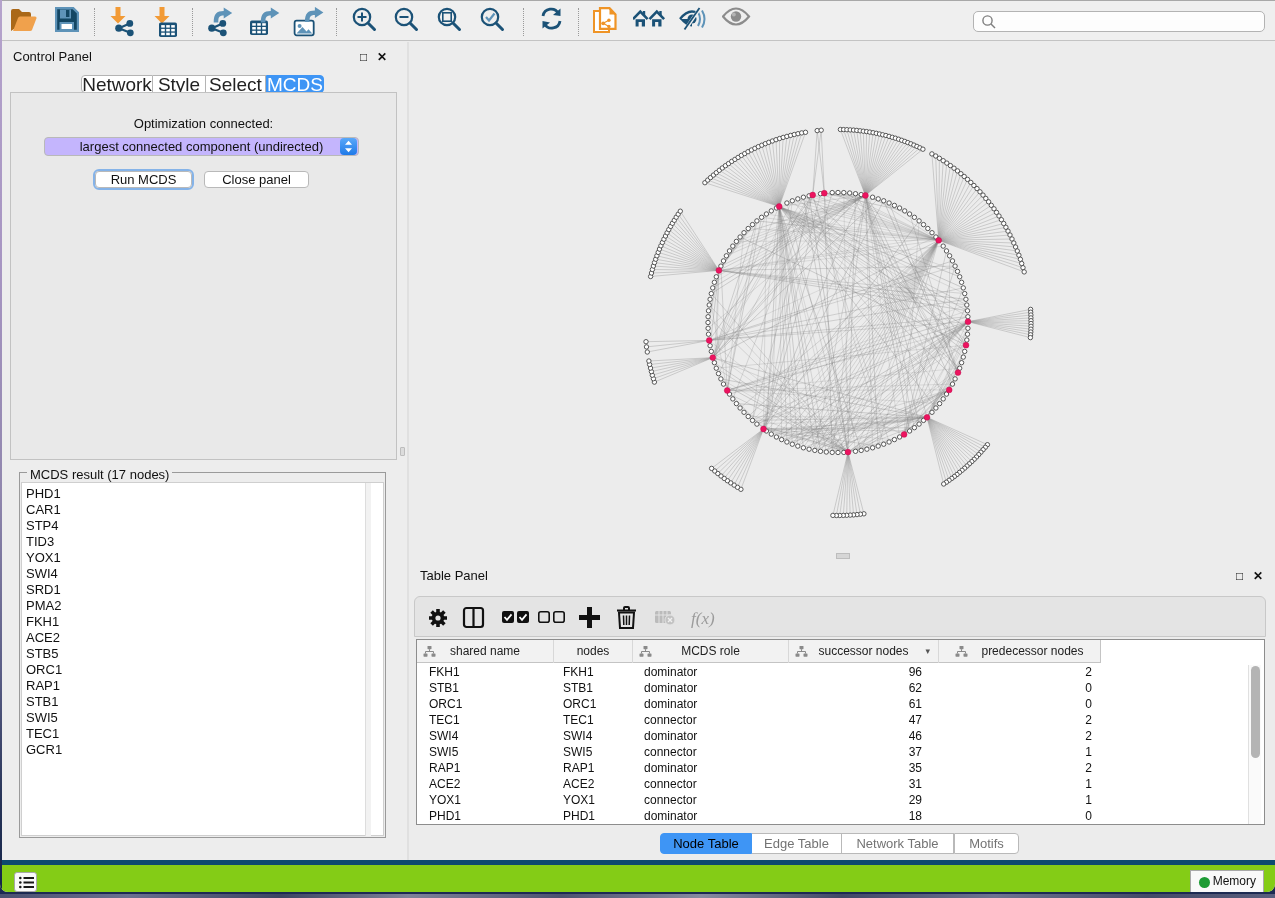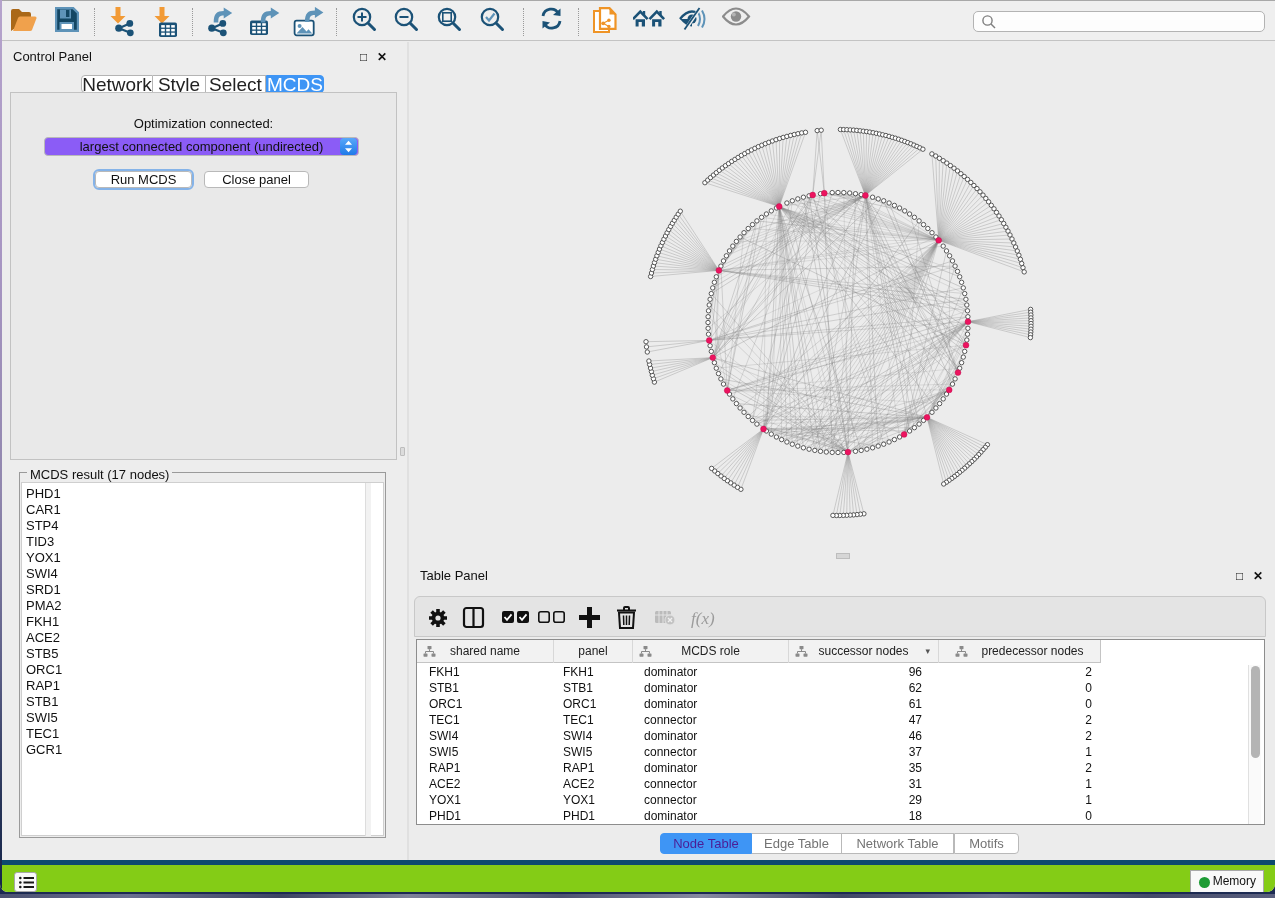--- a/index.html
+++ b/index.html
@@ -12,21 +12,21 @@
 #search{position:absolute;left:973px;top:10px;width:292px;height:21px;border:1px solid #b3b3b3;border-radius:5px;background:#fdfdfd}
 
 #cpanel{position:absolute;left:0;top:42px;width:407px;height:818px;background:#ededed}
 #cp-title{position:absolute;left:13px;top:49px;font-size:13px;color:#111}
 .winbtn{position:absolute;top:50px;font-size:12px;color:#111}
 #tabs{position:absolute;left:81px;top:75px;height:18px}
 .tab{position:absolute;top:0;height:18px;background:#fff;border:1px solid #b4b4b4;font-size:19px;color:#222;text-align:center;line-height:17px}
 .tab.sel{background:#3e95f5;border-color:#3e95f5;color:#fff}
 #cbox{position:absolute;left:10px;top:92px;width:387px;height:368px;background:#e9e9e9;border:1px solid #c2c2c2}
 #optlab{position:absolute;left:0;top:23px;width:100%;text-align:center;font-size:13px;color:#111}
-#combo{position:absolute;left:33px;top:44px;width:315px;height:19px;background:#8b5cf6;border:1px solid #b9b9b9;border-radius:4px;font-size:13px;color:#111;text-align:center;line-height:18px}
+#combo{position:absolute;left:33px;top:44px;width:315px;height:19px;background:#c4b5fd;border:1px solid #b9b9b9;border-radius:4px;font-size:13px;color:#111;text-align:center;line-height:18px}
 #spin{position:absolute;right:1px;top:0px;width:17px;height:17px;border-radius:4px;background:linear-gradient(#59a8f9,#1f7ae8);color:#fff}
 .btn{position:absolute;top:78px;height:17px;background:#fff;border:1px solid #b9b9b9;border-radius:4px;font-size:13px;color:#111;text-align:center;line-height:16px}
 #runbtn{left:84px;width:97px;outline:2px solid #85b3e8;outline-offset:0px}
 #closebtn{left:193px;width:105px}
 #mgroup{position:absolute;left:19px;top:472px;width:367px;height:366px;border:1px solid #9a9a9a}
 #mglab{position:absolute;left:7px;top:-6px;background:#ededed;padding:0 3px;font-size:13px;color:#111}
 #mlist{position:absolute;left:1px;top:9px;width:363px;height:354px;background:#fff;border:1px solid #cfcfcf;font-size:13px;color:#111;line-height:16px;padding:3px 0 0 4px}
 #mscroll{position:absolute;right:14px;top:10px;width:6px;height:353px;background:#f2f2f2;border-left:1px solid #ddd}
 
 #netframe{position:absolute;left:409px;top:44px;width:866px;height:515px;background:#fff;border:1px solid #9f9f9f;border-right:none}
@@ -43,21 +43,21 @@
 #thead{position:absolute;left:0;top:0;width:684px;height:23px;background:#f2f2f2;border-bottom:1px solid #c4c4c4;border-right:1px solid #c4c4c4}
 .hcol{position:absolute;top:0;height:23px;font-size:12px;color:#222;text-align:center;line-height:23px;border-right:1px solid #d8d8d8}
 .hicon{display:block;width:13px;height:13px}
 .trow{position:absolute;left:0;width:684px;height:16px;font-size:12px;color:#111}
 .c1{position:absolute;left:12px;top:1px}.c2{position:absolute;left:146px;top:1px}.c3{position:absolute;left:227px;top:1px}
 .c4{position:absolute;left:420px;top:1px;width:85px;text-align:right}.c5{position:absolute;left:590px;top:1px;width:85px;text-align:right}
 #tscroll{position:absolute;right:3px;top:25px;width:13px;height:159px;background:#fafafa;border-left:1px solid #e0e0e0}
 #tthumb{position:absolute;left:2px;top:1px;width:9px;height:92px;background:#b4b4b4;border-radius:5px}
 #ttabs{position:absolute;left:251px;top:273px;height:21px;font-size:13px}
 .btab{position:absolute;top:0;height:21px;background:#fff;border:1px solid #b9b9b9;color:#737373;text-align:center;line-height:20px}
-.btab.sel{background:#3e95f5;border-color:#3e95f5;color:#4c1d95}
+.btab.sel{background:#3e95f5;border-color:#3e95f5;color:#000000}
 
 #status{position:absolute;left:0;top:860px;width:1275px;height:32px;background:#84cc16;border-top:5px solid #0c4a6e}
 #listbtn{position:absolute;left:14px;top:7px;width:23px;height:20px;background:#fbfbfb;border:1px solid #a9a9a9;border-radius:3px}
 #membtn{position:absolute;left:1190px;top:5px;width:74px;height:23px;background:#f9f9f9;border:1px solid #a9a9a9;font-size:12px;color:#111;line-height:21px;text-align:right;padding-right:7px}
 #memdot{position:absolute;left:8px;top:6px;width:11px;height:11px;border-radius:50%;background:#1d9b34}
 #desktop{position:absolute;left:0;top:892px;width:1275px;height:6px;background:linear-gradient(180deg,#1c2a52 0,#1c2a52 2px,rgba(0,0,0,0) 2px),linear-gradient(90deg,#4a5070 0%,#6a7090 10%,#3c4462 22%,#7e8299 32%,#4c5270 44%,#878aa0 55%,#404866 66%,#6d7290 78%,#434a68 90%,#5a5f7e 100%)}
 </style></head><body>
 <div id="win">
 <div id="toolbar">
 <svg class="ticon" style="left:9px" width="29" height="27" viewBox="0 0 29 27">
@@ -1064,21 +1064,21 @@
           <div class="hcol" style="left:0;width:137px"><span style="position:absolute;left:6px;top:5px;width:13px;height:13px">
               <svg class="hicon" viewBox="0 0 13 13">
                 <g fill="#8a8a8a">
                   <rect x="4.5" y="1" width="4" height="3.2" rx="0.6"></rect>
                   <rect x="0.5" y="8.5" width="4" height="3.2" rx="0.6"></rect>
                   <rect x="8.5" y="8.5" width="4" height="3.2" rx="0.6"></rect>
                   <path d="M6.5 4.2 L6.5 6.5 M2.5 8.5 L2.5 6.5 L10.5 6.5 L10.5 8.5" stroke="#8a8a8a" stroke-width="1" fill="none"></path>
                 </g>
               </svg>
             </span>shared name</div>
-          <div class="hcol" style="left:137px;width:79px">panel</div>
+          <div class="hcol" style="left:137px;width:79px">nodes</div>
           <div class="hcol" style="left:216px;width:156px"><span style="position:absolute;left:6px;top:5px;width:13px;height:13px">
               <svg class="hicon" viewBox="0 0 13 13">
                 <g fill="#8a8a8a">
                   <rect x="4.5" y="1" width="4" height="3.2" rx="0.6"></rect>
                   <rect x="0.5" y="8.5" width="4" height="3.2" rx="0.6"></rect>
                   <rect x="8.5" y="8.5" width="4" height="3.2" rx="0.6"></rect>
                   <path d="M6.5 4.2 L6.5 6.5 M2.5 8.5 L2.5 6.5 L10.5 6.5 L10.5 8.5" stroke="#8a8a8a" stroke-width="1" fill="none"></path>
                 </g>
               </svg>
             </span>MCDS role</div>

